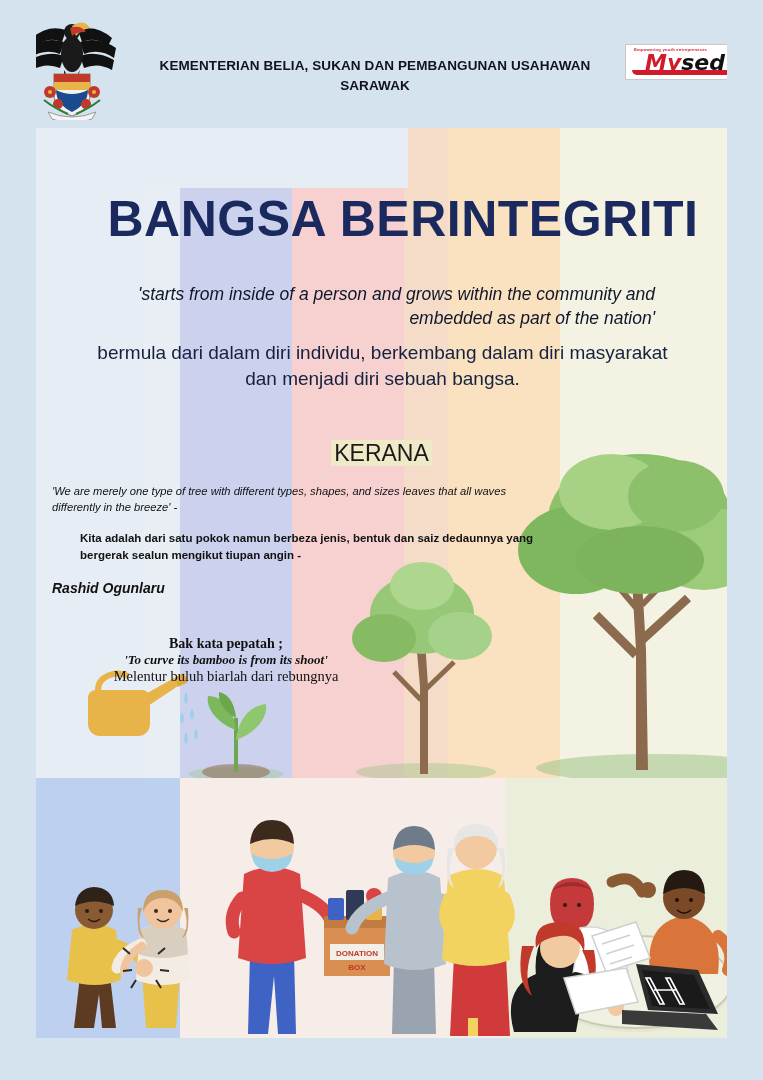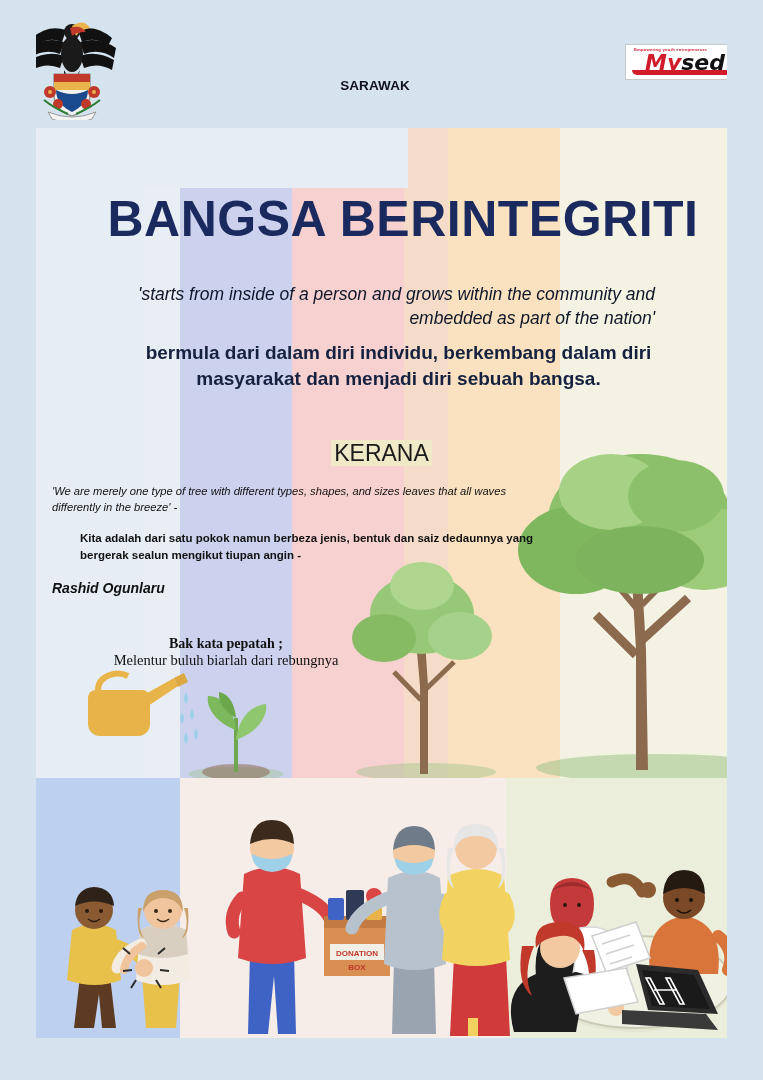--- a/index.html
+++ b/index.html
@@ -105,24 +105,24 @@
     position: absolute;
     left: 110px; top: 283px; width: 545px;
     text-align: right;
     font-size: 17.5px;
     font-style: italic;
     color: #0f172a;
     line-height: 1.35;
   }
   .subtitle-bm {
     position: absolute;
-    left: 111px; top: 340px; width: 575px;
+    left: 95px; top: 340px; width: 575px;
     text-align: center;
     font-size: 19px;
-    font-weight: bold;
+    font-weight: normal;
     color: #15213f;
     line-height: 1.38;
   }
   .kerana {
     position: absolute;
     left: 0; top: 440px; width: 763px;
     text-align: center;
     font-size: 23px;
     color: #1a1a1a;
   }
@@ -293,20 +293,21 @@
   <div class="subtitle-en">'starts from inside of a person and grows within the community and embedded as part of the nation'</div>
   <div class="subtitle-bm">bermula dari dalam diri individu, berkembang dalam diri masyarakat dan menjadi diri sebuah bangsa.</div>
   <div class="kerana"><span>KERANA</span></div>
 
   <div class="quote-en">'We are merely one type of tree with different types, shapes, and sizes leaves that all waves differently in the breeze' -</div>
   <div class="quote-bm">Kita adalah dari satu pokok namun berbeza jenis, bentuk dan saiz dedaunnya yang bergerak sealun mengikut tiupan angin  -</div>
   <div class="author">Rashid Ogunlaru</div>
 
   <div class="pepatah">
     <div class="l1">Bak kata pepatah ;</div>
+    <div class="l2">'To curve its bamboo is from its shoot'</div>
     <div class="l3">Melentur buluh biarlah dari rebungnya</div>
   </div>
 
   <div class="strip">
     <div class="panel p1"></div>
     <div class="panel p2"></div>
     <div class="panel p3"></div>
     <div class="panel p4"></div>
     <div class="panel p5"></div>
     <div class="panel p6"></div>
@@ -457,21 +458,21 @@
       <circle cx="62" cy="92" r="5" fill="#c0392b"></circle>
       <circle cx="26" cy="80" r="2" fill="#e8b44a"></circle>
       <circle cx="70" cy="80" r="2" fill="#e8b44a"></circle>
       <path d="M20 88 q10 8 24 14" stroke="#2e7d32" stroke-width="2" fill="none"></path>
       <path d="M76 88 q-10 8 -24 14" stroke="#2e7d32" stroke-width="2" fill="none"></path>
 
       <path d="M24 100 q24 10 48 0 l-4 7 q-20 8 -40 0 z" fill="#f4f4f4" stroke="#999" stroke-width="1"></path>
     </svg>
 
     <div class="header-title">
-      <br>
+      <span>KEMENTERIAN BELIA, SUKAN DAN PEMBANGUNAN USAHAWAN</span><br>
       <span>SARAWAK</span>
     </div>
 
     <div class="mysed-logo">
       <div class="tag">Empowering youth entrepreneurs</div>
       <div class="word"><span class="red">My</span><span>sed</span></div>
       <div class="swoosh"></div>
     </div>
   </div>
 

